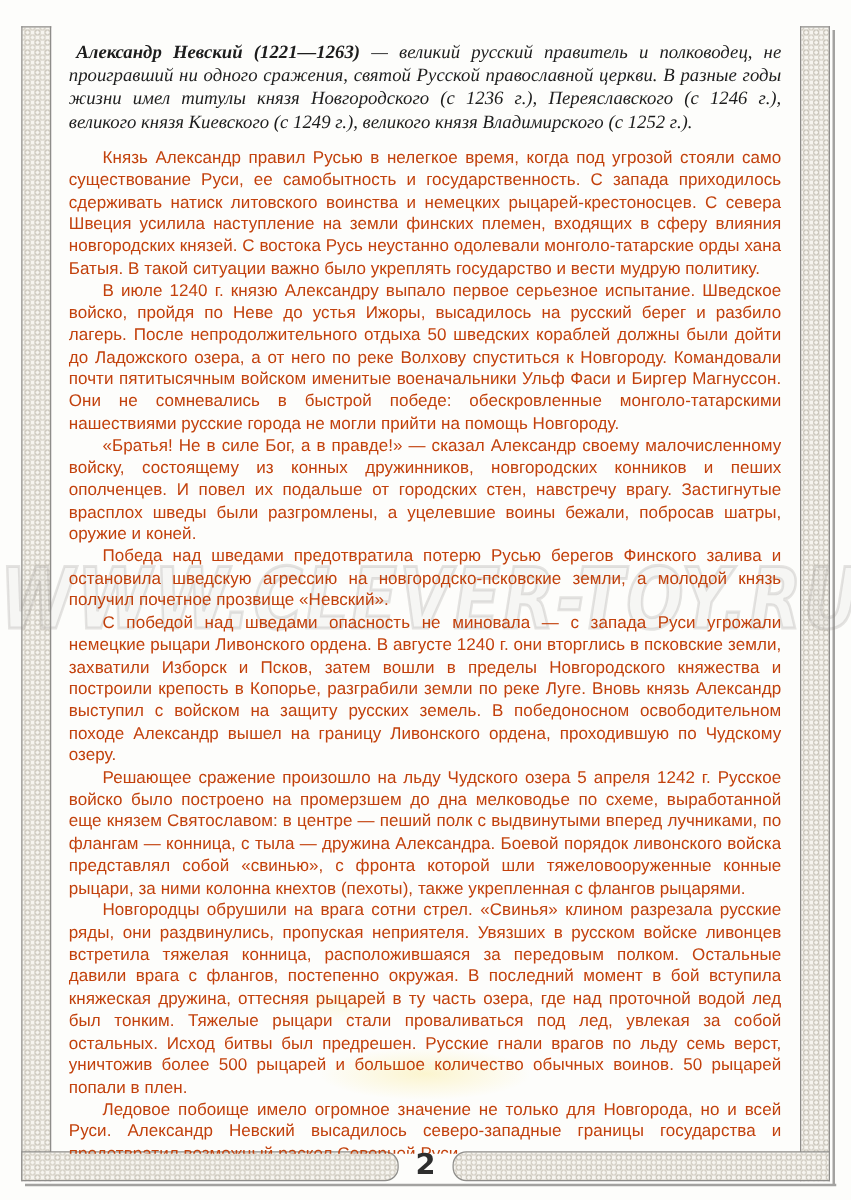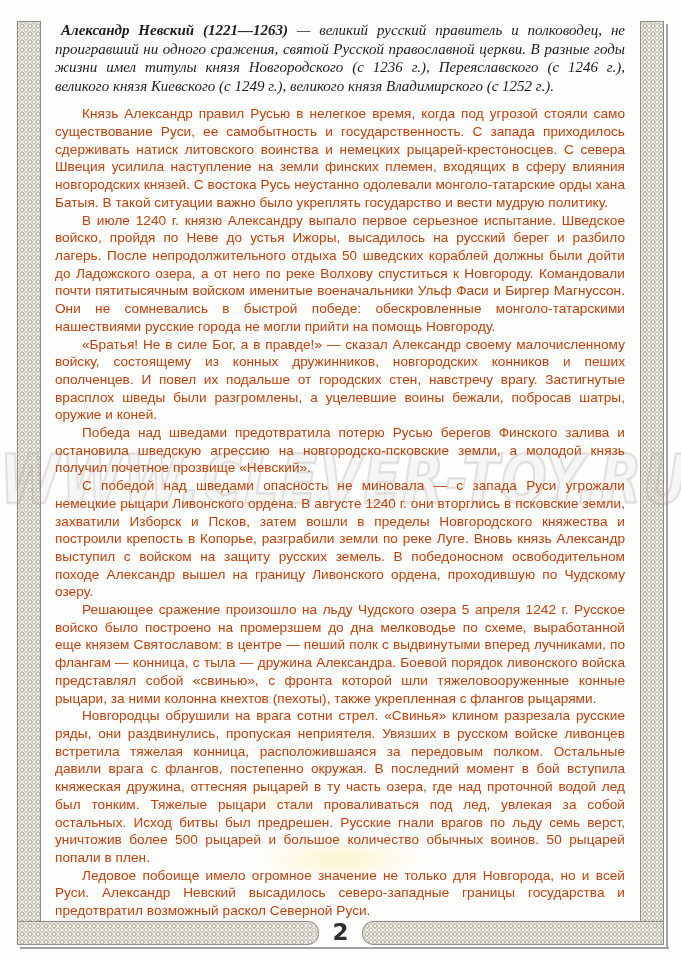--- a/index.html
+++ b/index.html
@@ -24,21 +24,21 @@
   .edge-shadow-right{position:absolute;top:24px;bottom:12px;left:666px;width:2px;background:#a3a2a0;}
   .edge-shadow-bottom{position:absolute;left:20px;right:12px;bottom:11px;height:2px;background:#a3a2a0;}
   .page-number{
     position:absolute;bottom:16px;left:317px;width:47px;text-align:center;
     font-family:"DejaVu Sans",sans-serif;font-weight:bold;font-size:23px;color:#2e2e2e;line-height:24px;
   }
   
   .content{position:absolute;left:55px;top:21px;width:570px;height:902px;overflow:hidden;}
   .intro{
     font-family:"Liberation Serif",serif;font-style:italic;font-size:15px;line-height:18.6px;
-    text-align:justify;color:#1d1d1d;margin:0 0 10px 0;text-indent:6px;
+    text-align:justify;color:#1d1d1d;margin:12px 0 10px 0;text-indent:6px;
   }
   .intro b{font-weight:bold;}
   .bodytext p{
     margin:0;font-size:13.6px;line-height:17.7px;text-align:justify;text-indent:27px;
     letter-spacing:0.05px;color:#c2410c;
   }
   
   .watermark{
     position:absolute;left:0;top:448px;width:681px;text-align:center;
     font-family:"DejaVu Sans",sans-serif;font-weight:bold;font-style:italic;font-size:54px;

